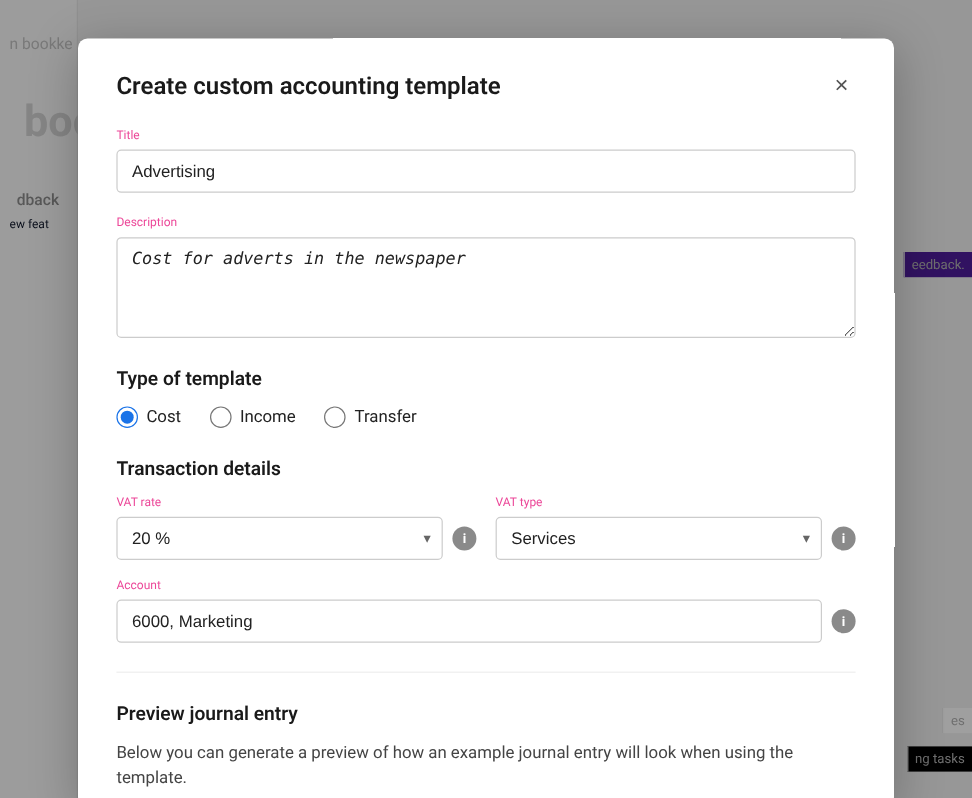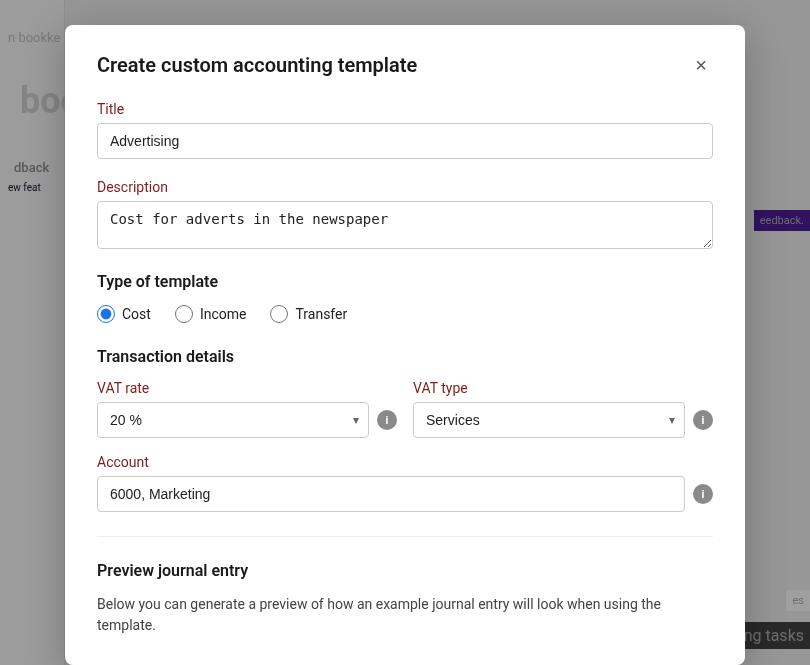--- a/index.html
+++ b/index.html
@@ -22,23 +22,23 @@
       align-items: flex-start;
       padding: 20px;
     }
 
     
     .modal-overlay {
       position: absolute;
       inset: 0;
       background: rgba(0,0,0,0.35);
       display: flex;
-      align-items: flex-end;
+      align-items: flex-start;
       justify-content: center;
-      padding-top: 16px;
+      padding-top: 32px;
     }
 
     .modal {
       background: #fff;
       border-radius: 8px;
       width: 680px;
       max-height: 640px;
       overflow-y: auto;
       padding: 28px 32px 32px 32px;
       position: relative;
@@ -67,39 +67,40 @@
       line-height: 1;
       padding: 2px 6px;
     }
 
     .form-group {
       margin-bottom: 20px;
     }
 
     .form-label {
       display: block;
-      font-size: 14px;
-      color: #7f1d1d;
+      font-size: 10px;
+      color: #ec4899;
       margin-bottom: 6px;
       font-weight: 400;
     }
 
     .form-input {
       width: 100%;
       border: 1px solid #ccc;
       border-radius: 4px;
       padding: 9px 12px;
       font-size: 14px;
       color: #222;
       outline: none;
     }
 
     textarea.form-input {
       resize: vertical;
-      height: 48px;
+      height: 84px;
+      font-style: italic;
     }
 
     .section-title {
       font-size: 16px;
       font-weight: 600;
       color: #1a1a1a;
       margin-bottom: 14px;
     }
 
     
@@ -225,21 +226,21 @@
 <body>
 
 <div class="bg-page">
   <div style="position:absolute; left:0; top:0; width:65px; height:100%; background:#f0f0f0; border-right:1px solid #ddd;"></div>
   <div style="position:absolute; left:8px; top:30px; color:#bbb; font-size:13px;">n bookke</div>
   <div style="position:absolute; left:20px; top:80px; color:#ccc; font-size:36px; font-weight:bold;">boo</div>
   <div style="position:absolute; left:14px; top:160px; color:#888; font-size:13px; font-weight:500;">dback</div>
   <div style="position:absolute; left:8px; top:182px; color:#0f172a; font-size:10px;">ew feat</div>
   <div style="position:absolute; right:0; top:210px; background:#4c1d95; padding:4px 6px; font-size:11px; color:#aaa; border-left:1px solid #e0e0e0;">eedback.</div>
   <div style="position:absolute; right:0; top:590px; background:#f5f5f5; padding:4px 6px; font-size:11px; color:#aaa; border-left:1px solid #e0e0e0;">es</div>
-  <div style="position:absolute; right:0; top:622px; background:#404040; padding:4px 6px; font-size:16px; color:#aaa; border-left:1px solid #e0e0e0;">ng tasks</div>
+  <div style="position:absolute; right:0; top:622px; background:#000000; padding:4px 6px; font-size:11px; color:#aaa; border-left:1px solid #e0e0e0;">ng tasks</div>
 </div>
 
 <div class="modal-overlay">
   <div class="modal">
 
     <div class="modal-header">
       <h2 class="modal-title">Create custom accounting template</h2>
       <button class="close-btn">×</button>
     </div>
 

